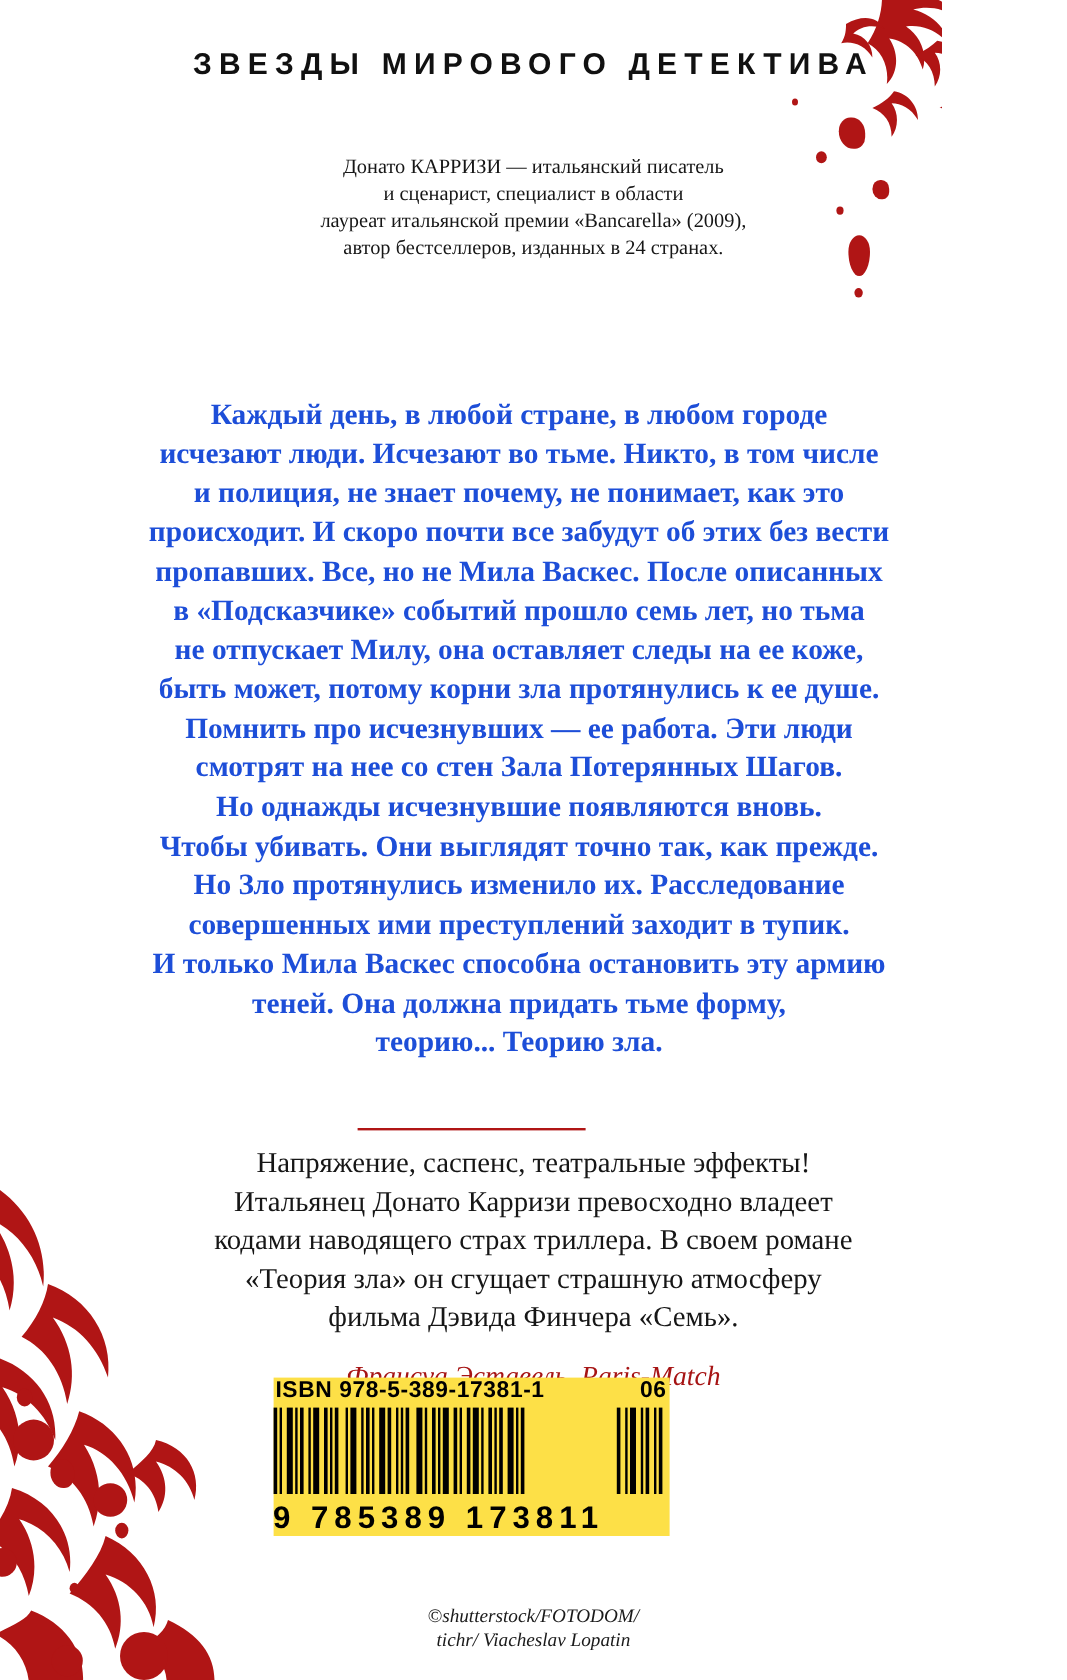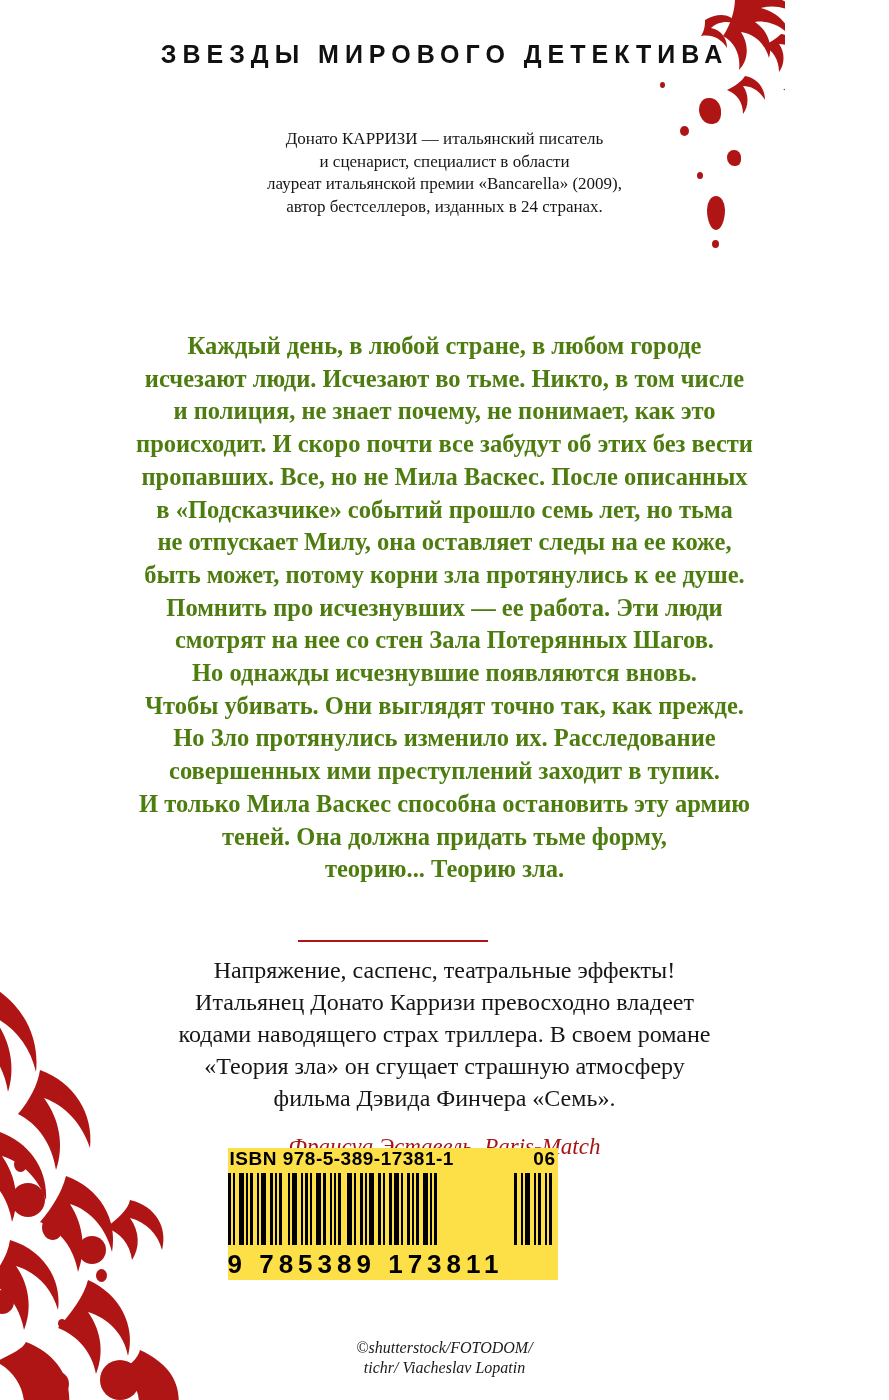--- a/index.html
+++ b/index.html
@@ -72,24 +72,24 @@
     font-size: 17px;
     line-height: 1.33;
     color: #161616;
     z-index: 4;
   }
 
   
   .annotation {
     position: absolute;
     top: 330px;
-    left: 72px;
+    left: 60px;
     width: 745px;
     text-align: center;
-    color: #4d7c0f;
+    color: #1d4ed8;
     font-weight: bold;
     font-size: 24.5px;
     line-height: 1.335;
     z-index: 4;
   }
   .annotation p {
     margin: 0;
   }
 
   

